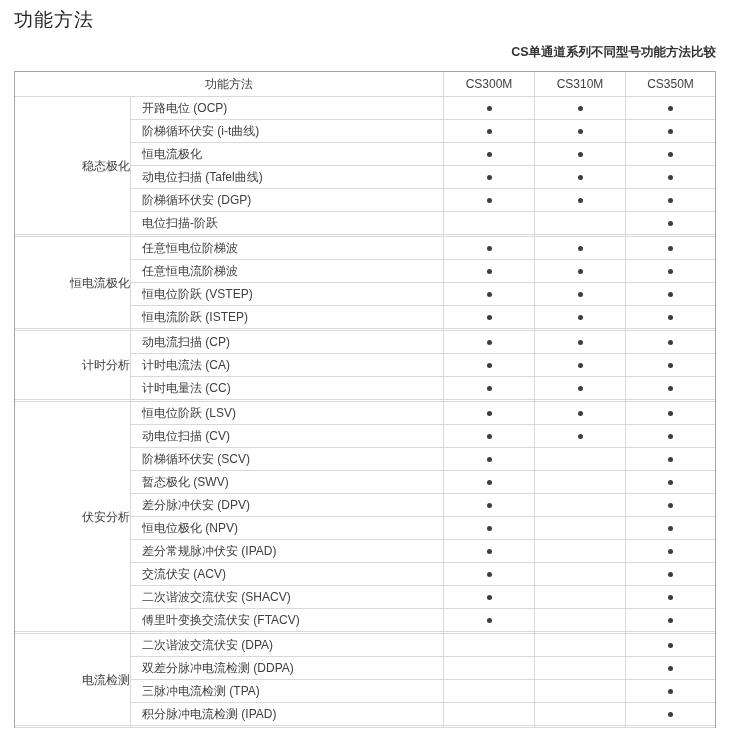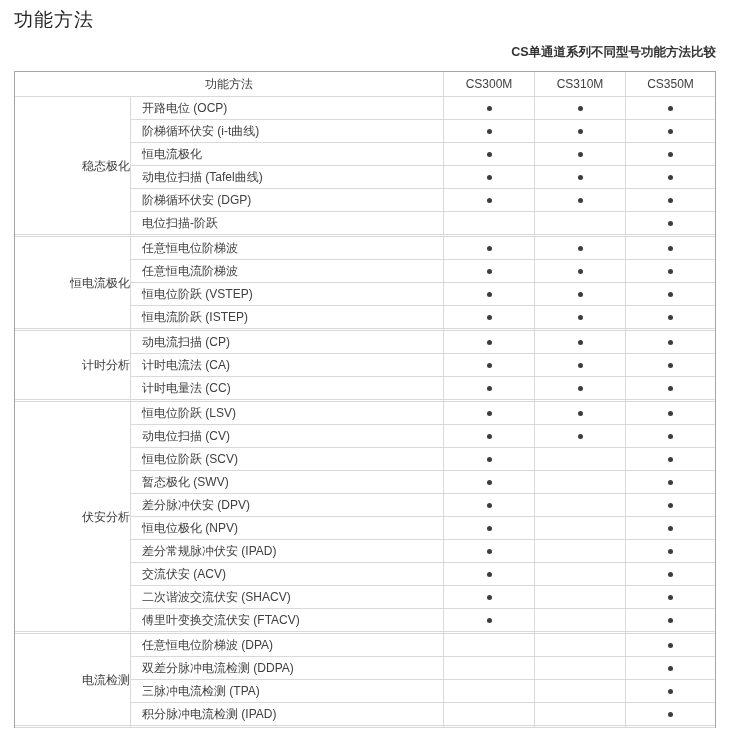--- a/index.html
+++ b/index.html
@@ -161,21 +161,21 @@
           <td class="dot-cell"><span class="dot">●</span></td>
           <td class="dot-cell"><span class="dot">●</span></td>
         </tr>
         <tr>
           <td class="method-cell">动电位扫描 (CV)</td>
           <td class="dot-cell"><span class="dot">●</span></td>
           <td class="dot-cell"><span class="dot">●</span></td>
           <td class="dot-cell"><span class="dot">●</span></td>
         </tr>
         <tr>
-          <td class="method-cell">恒电位阶跃 (SCV)</td>
+          <td class="method-cell">阶梯循环伏安 (SCV)</td>
           <td class="dot-cell"><span class="dot">●</span></td>
           <td class="dot-cell"></td>
           <td class="dot-cell"><span class="dot">●</span></td>
         </tr>
         <tr>
           <td class="method-cell">暂态极化 (SWV)</td>
           <td class="dot-cell"><span class="dot">●</span></td>
           <td class="dot-cell"></td>
           <td class="dot-cell"><span class="dot">●</span></td>
         </tr>
@@ -210,21 +210,21 @@
           <td class="dot-cell"><span class="dot">●</span></td>
         </tr>
         <tr class="group-end">
           <td class="method-cell">傅里叶变换交流伏安 (FTACV)</td>
           <td class="dot-cell"><span class="dot">●</span></td>
           <td class="dot-cell"></td>
           <td class="dot-cell"><span class="dot">●</span></td>
         </tr>
         <tr>
           <td class="group-cell" rowspan="4">电流检测</td>
-          <td class="method-cell">任意恒电位阶梯波 (DPA)</td>
+          <td class="method-cell">二次谐波交流伏安 (DPA)</td>
           <td class="dot-cell"></td>
           <td class="dot-cell"></td>
           <td class="dot-cell"><span class="dot">●</span></td>
         </tr>
         <tr>
           <td class="method-cell">双差分脉冲电流检测 (DDPA)</td>
           <td class="dot-cell"></td>
           <td class="dot-cell"></td>
           <td class="dot-cell"><span class="dot">●</span></td>
         </tr>

